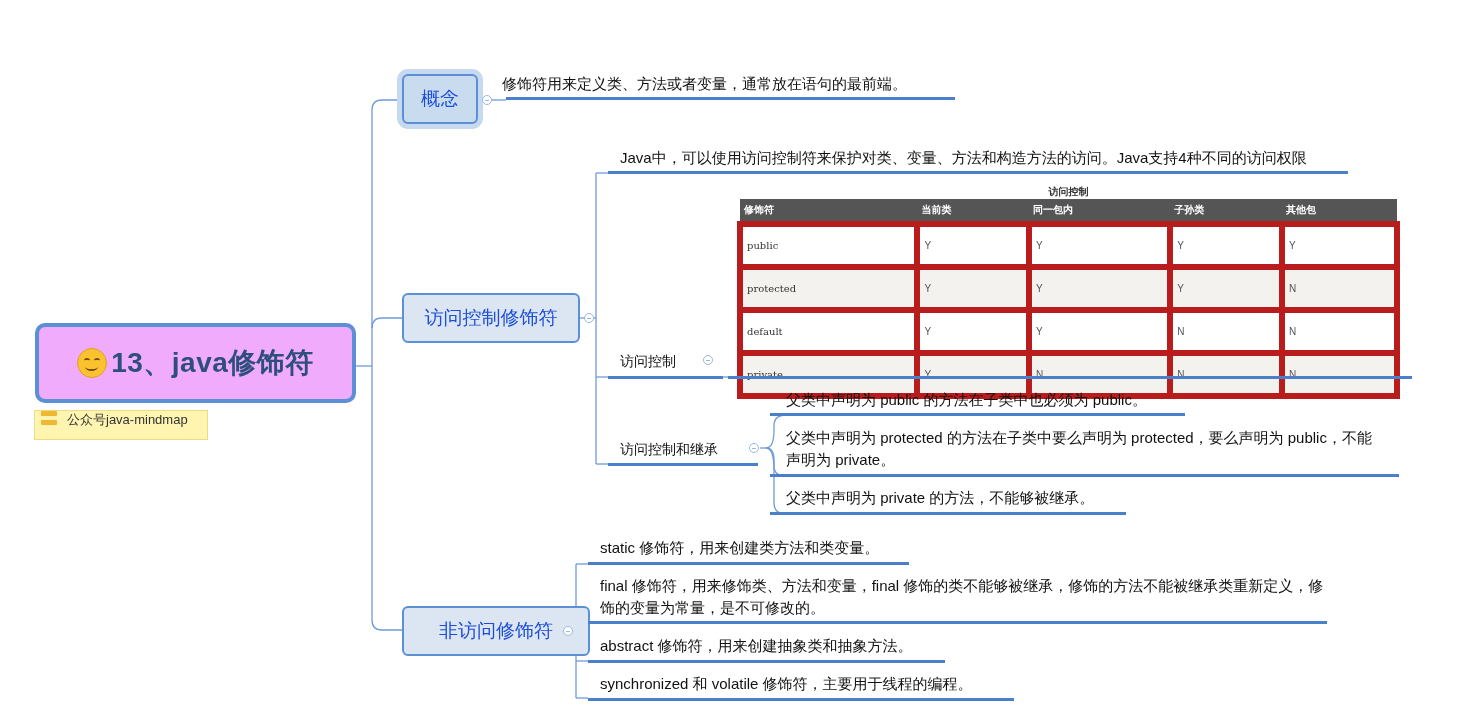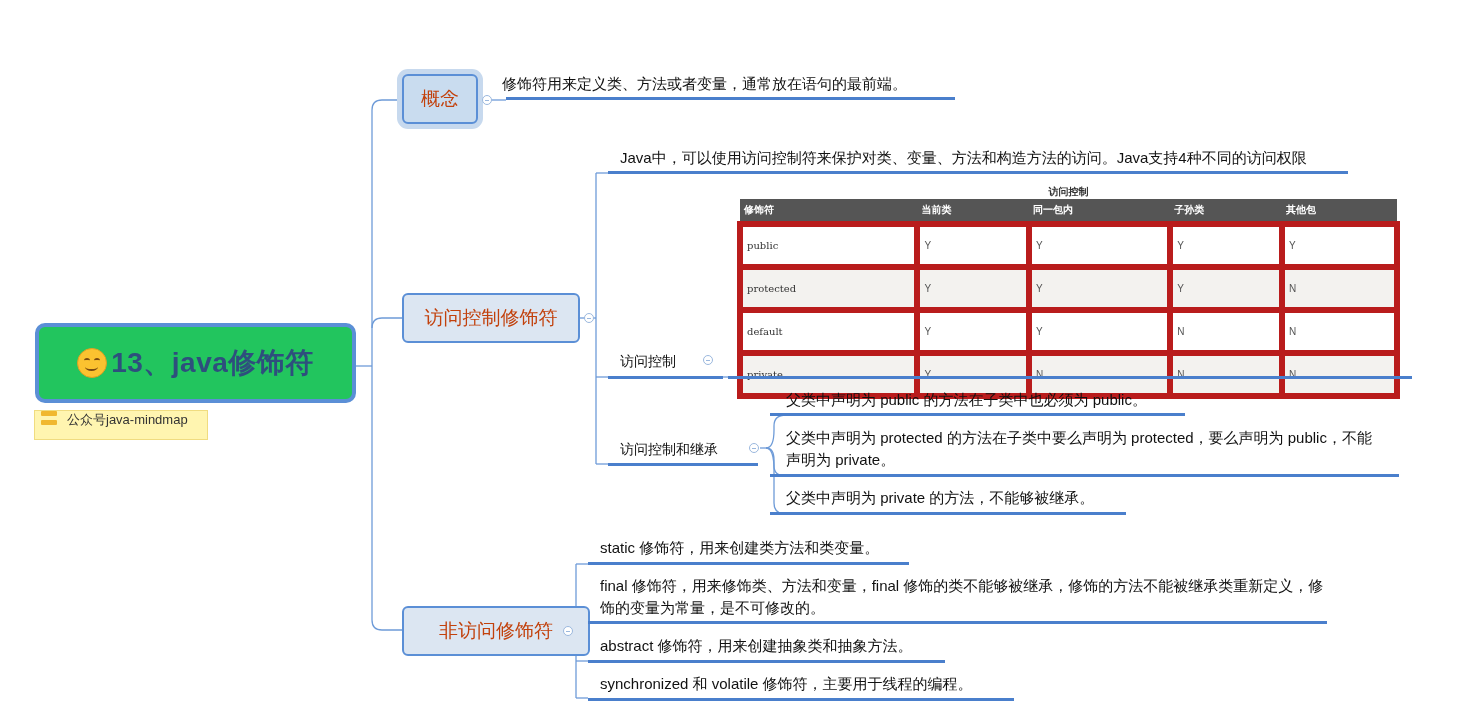--- a/index.html
+++ b/index.html
@@ -7,21 +7,21 @@
     width:1471px; height:717px; position:relative; overflow:hidden;
     background:#ffffff;
     font-family:"Liberation Sans","DejaVu Sans",sans-serif;
     color:#1a1a1a;
   }
   .abs { position:absolute; }
   svg.lines { position:absolute; left:0; top:0; width:1471px; height:717px; pointer-events:none; }
 
   .root {
     left:35px; top:323px; width:321px; height:80px;
-    background:#22c55e; border:4px solid #5b8fd6; border-radius:10px;
+    background:#f0abfc; border:4px solid #5b8fd6; border-radius:10px;
     display:flex; align-items:center; justify-content:center;
     box-sizing:border-box;
   }
   .root-title { font-size:28px; font-weight:bold; color:#2e4f7d; letter-spacing:0.5px; }
   .smiley {
     display:inline-block; width:28px; height:28px; border-radius:50%;
     background:#fbc230; border:1px solid #e0a020; position:relative; margin-right:4px; vertical-align:-4px;
   }
   .smiley:before, .smiley:after {
     content:""; position:absolute; top:9px; width:6px; height:3px;
@@ -37,21 +37,21 @@
     left:34px; top:410px; width:174px; height:30px; box-sizing:border-box;
     background:#fff5b0; border:1px solid #f0dc80;
     display:flex; align-items:flex-start; padding-left:6px; font-size:13px; color:#333;
   }
   .note-icon { width:16px; height:14px; margin-right:10px; display:flex; flex-direction:column; justify-content:space-between; }
   .note-icon span { display:block; height:5px; background:#f0b830; border-radius:1px; }
 
   .branch {
     background:#dce6f2; border:2px solid #5b8fd6; border-radius:6px;
     display:flex; align-items:center; justify-content:center; box-sizing:border-box;
-    font-size:19px; color:#c2410c;
+    font-size:19px; color:#1d4ed8;
   }
   .branch.selected { box-shadow:0 0 0 5px #c7d9ee; background:#c9dcef; }
 
   .collapse {
     width:10px; height:10px; border:1px solid #9bb8de; border-radius:50%;
     background:#fff; box-sizing:border-box;
   }
   .collapse:after { content:""; display:block; margin:3.5px 2px 0; height:1px; background:#9bb8de; }
 
   .leaf { font-size:15px; color:#111; white-space:nowrap; line-height:22px; }

